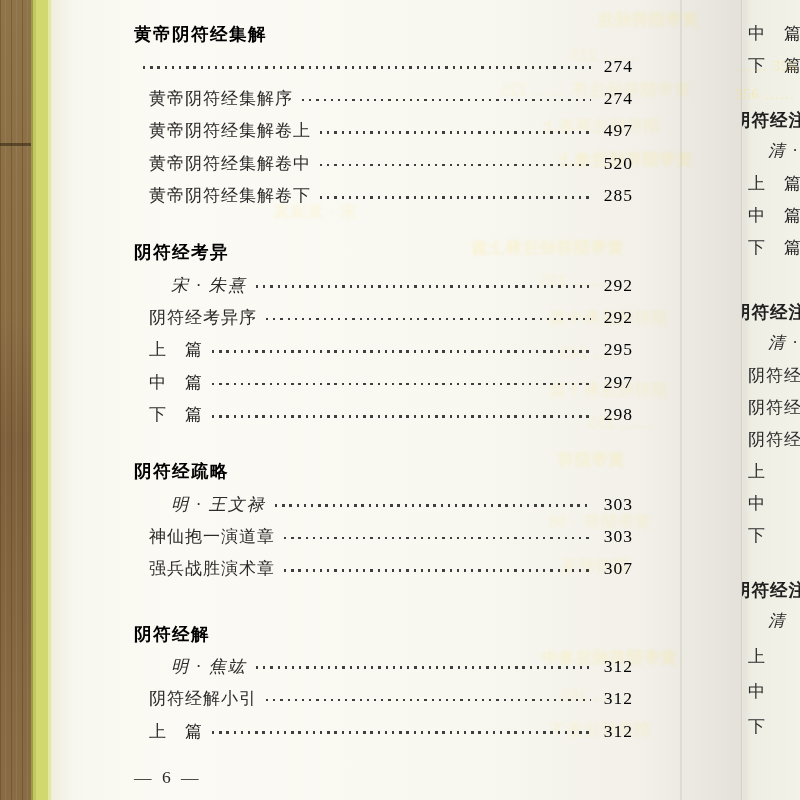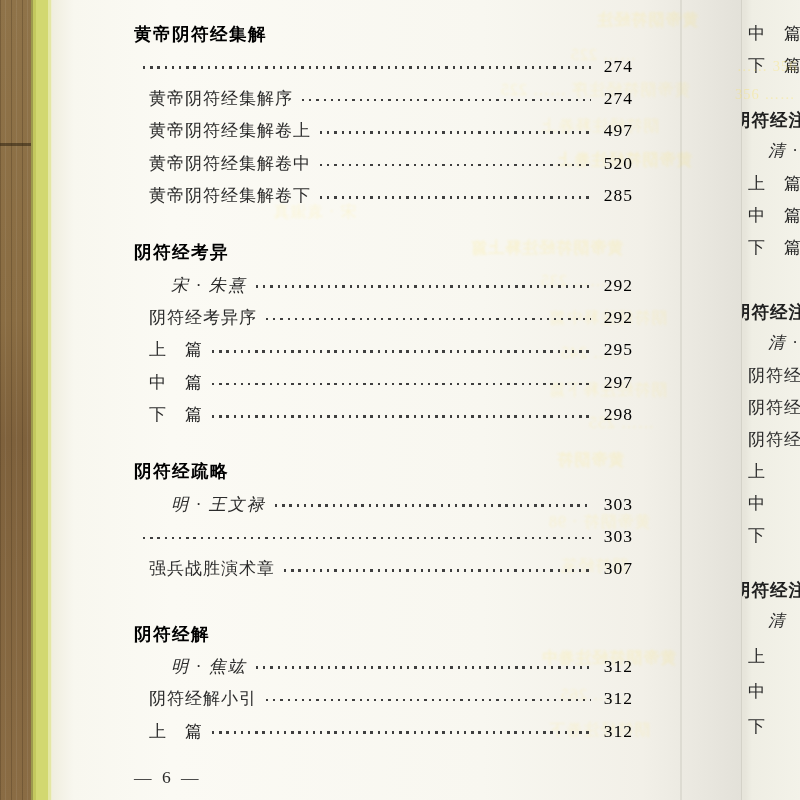--- a/index.html
+++ b/index.html
@@ -170,20 +170,21 @@
         </div>
       </div>
       <div class="section">
         <div class="heading">阴符经疏略</div>
         <div class="row author">
           <span class="lab">明 · 王文禄</span>
           <span class="dots"></span>
           <span class="num">303</span>
         </div>
         <div class="row">
+          <span class="lab">神仙抱一演道章</span>
           <span class="dots"></span>
           <span class="num">303</span>
         </div>
         <div class="row">
           <span class="lab">强兵战胜演术章</span>
           <span class="dots"></span>
           <span class="num">307</span>
         </div>
       </div>
       <div class="section">

